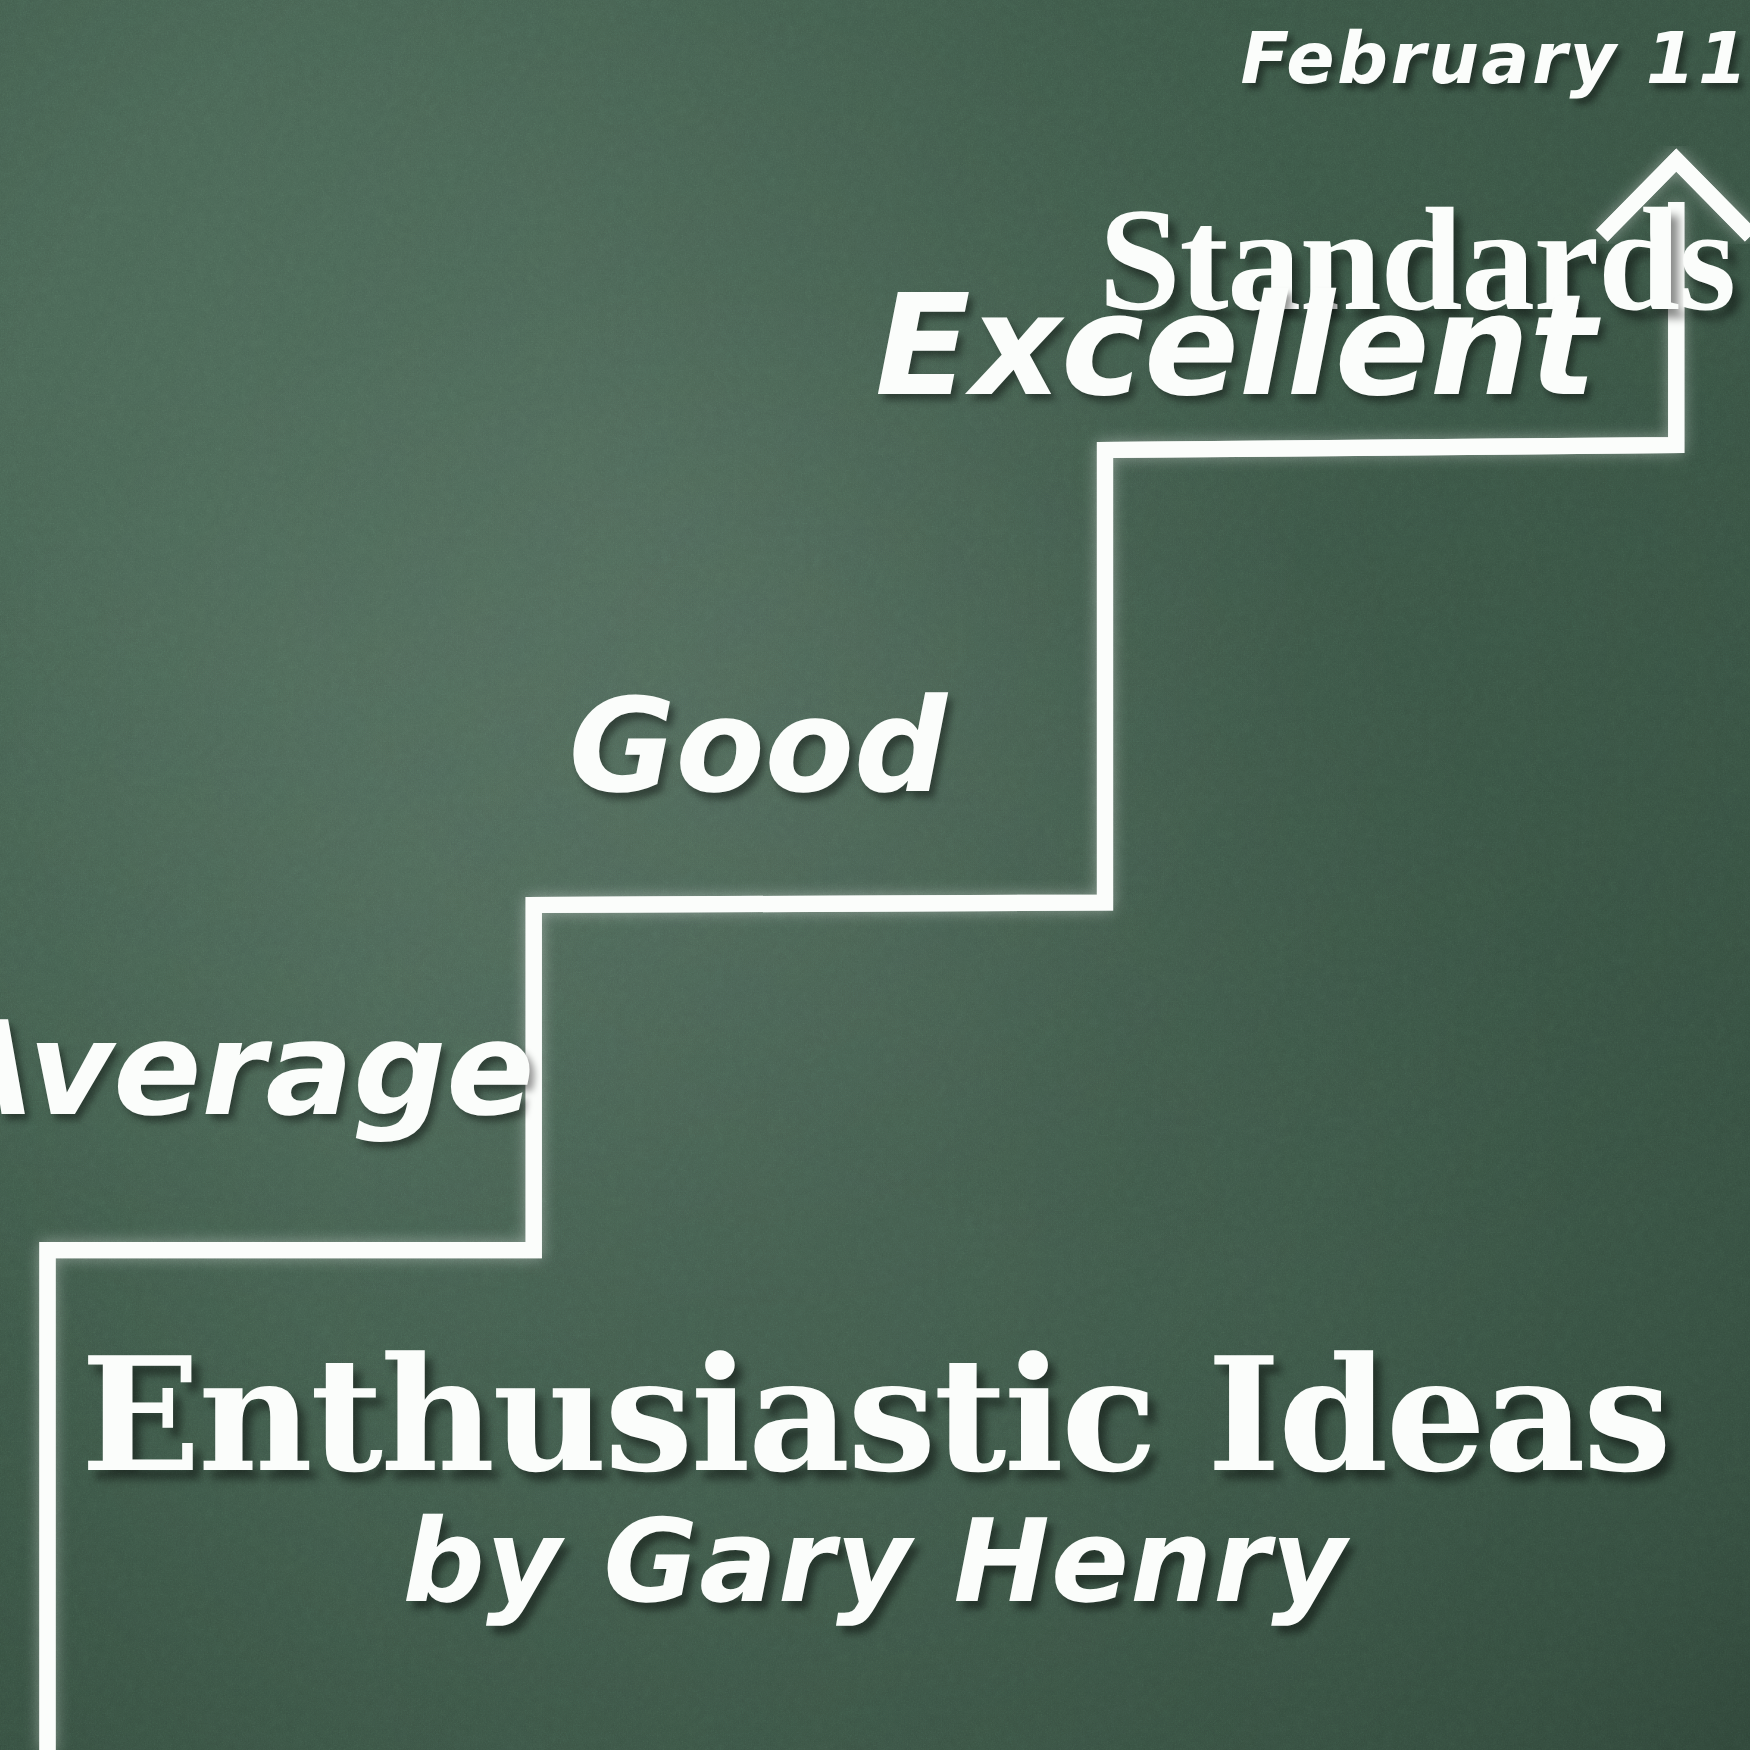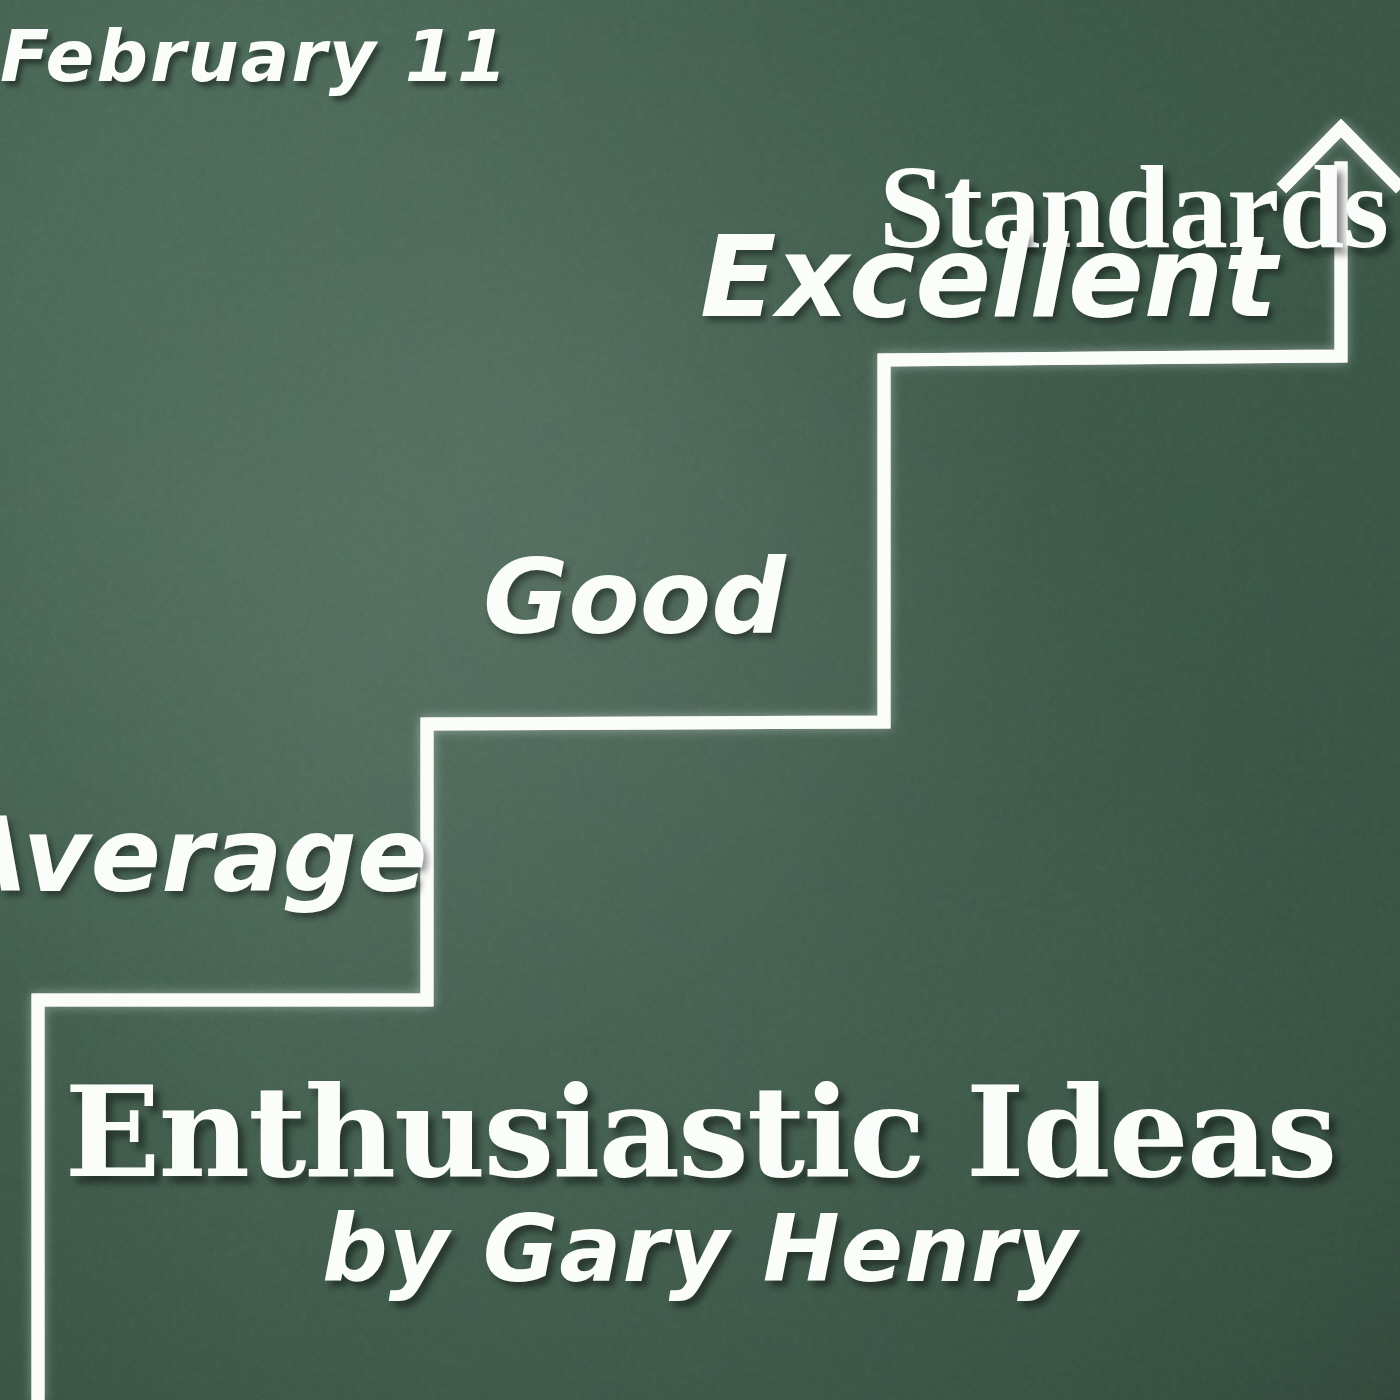--- a/index.html
+++ b/index.html
@@ -49,25 +49,25 @@
   #stairs {
     position: absolute;
     inset: 0;
   }
 
   
   .txt { position: absolute; white-space: nowrap; color: #fbfdfb; }
 
   .date {
     left: 0; right: 0; top: 14px;
-    text-align: left;
+    text-align: right;
     font-family: "DejaVu Sans", sans-serif;
     font-style: italic;
     font-weight: 700;
-    font-size: 72px;
+    font-size: 57px;
     letter-spacing: 2px;
     text-shadow: 4px 5px 5px rgba(0,0,0,.42);
   }
 
   .series-title {
     left: 0; right: 12px; top: 140px;
     text-align: right;
     font-family: Liberation Serif, serif;
     font-weight: 700;
     font-size: 118px;
@@ -76,21 +76,21 @@
   }
 
   .rung {
     font-family: "DejaVu Sans", sans-serif;
     font-style: italic;
     font-weight: 700;
     font-size: 104px;
     text-shadow: 4px 5px 6px rgba(0,0,0,.40);
   }
   .rung-excellent { left: 700px; top: 212px; font-size: 112px; }
-  .rung-good      { left: 455px; top: 536px; margin-left: 28px; }
+  .rung-good      { left: 455px; top: 536px; }
   .rung-average   { left: -52px; top: 794px; }
 
   .ep-title {
     left: 0; right: 0; top: 1058px;
     text-align: center;
     font-family: "DejaVu Serif", serif;
     font-weight: 700;
     font-size: 126px;
     letter-spacing: -2px;
     text-shadow: 6px 7px 7px rgba(0,0,0,.45);

